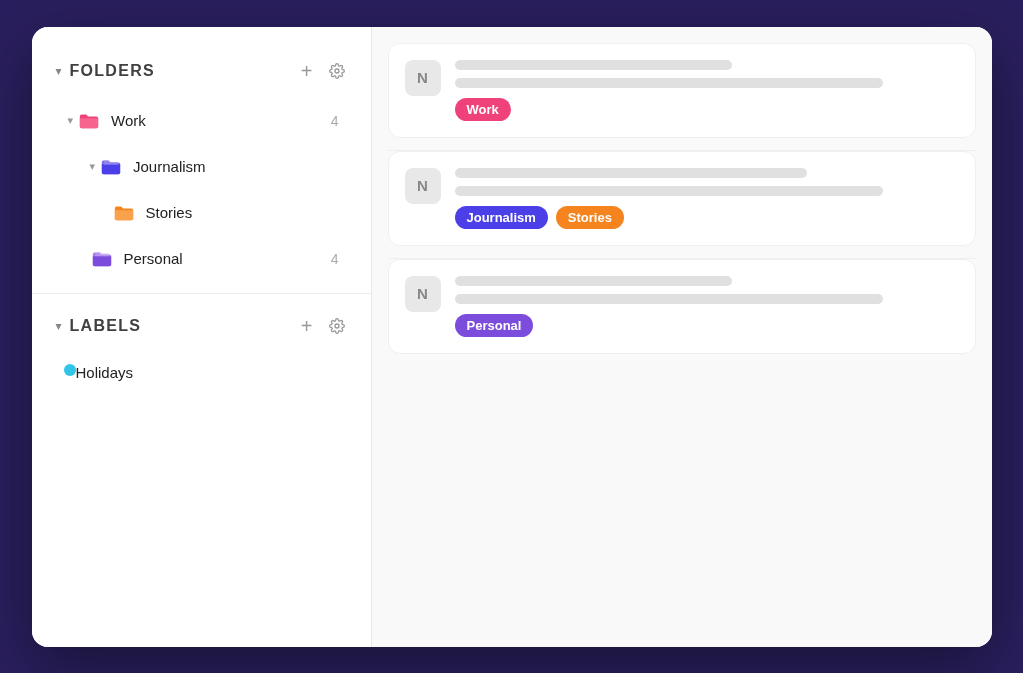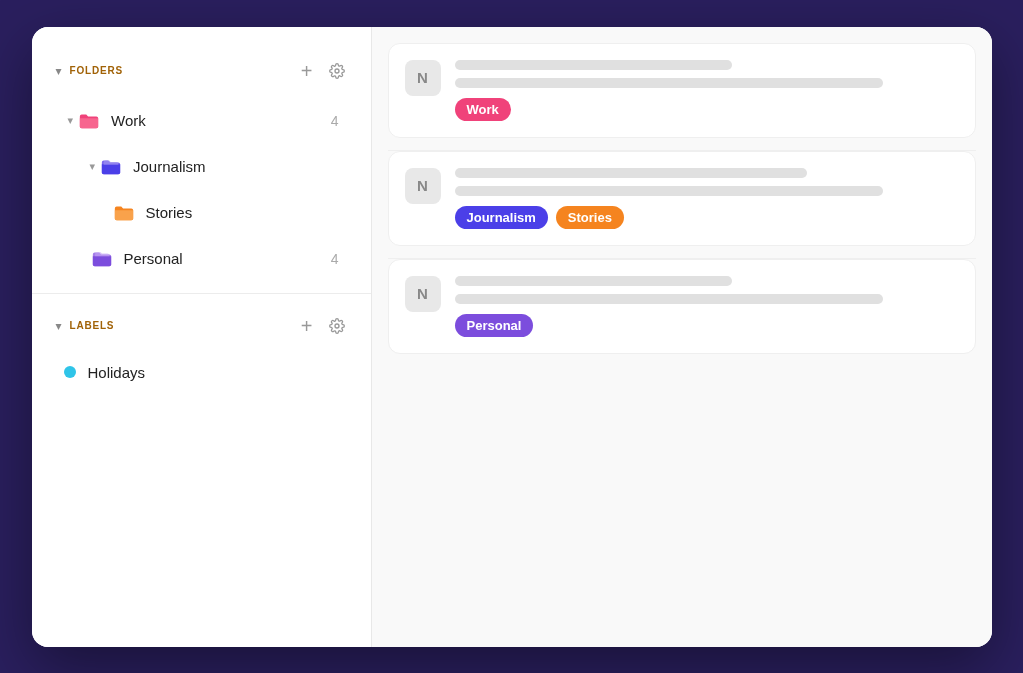--- a/index.html
+++ b/index.html
@@ -45,23 +45,23 @@
       align-items: center;
       gap: 8px;
     }
 
     .chevron-icon {
       color: #888;
       font-size: 12px;
     }
 
     .section-title {
-      font-size: 10px;
+      font-size: 16px;
       font-weight: 700;
-      color: #a16207;
+      color: #404040;
       letter-spacing: 0.08em;
       text-transform: uppercase;
     }
 
     .section-actions {
       display: flex;
       align-items: center;
       gap: 12px;
     }
 
@@ -135,22 +135,20 @@
 
     .divider {
       height: 1px;
       background: #ececec;
       margin: 12px 0;
     }
 
     
     .label-item {
       display: flex;
-      align-items: center;
-      gap: 12px;
       padding: 10px 24px;
       cursor: pointer;
       border-radius: 8px;
       margin: 2px 8px;
     }
 
     .label-dot {
       width: 12px;
       height: 12px;
       border-radius: 50%;

